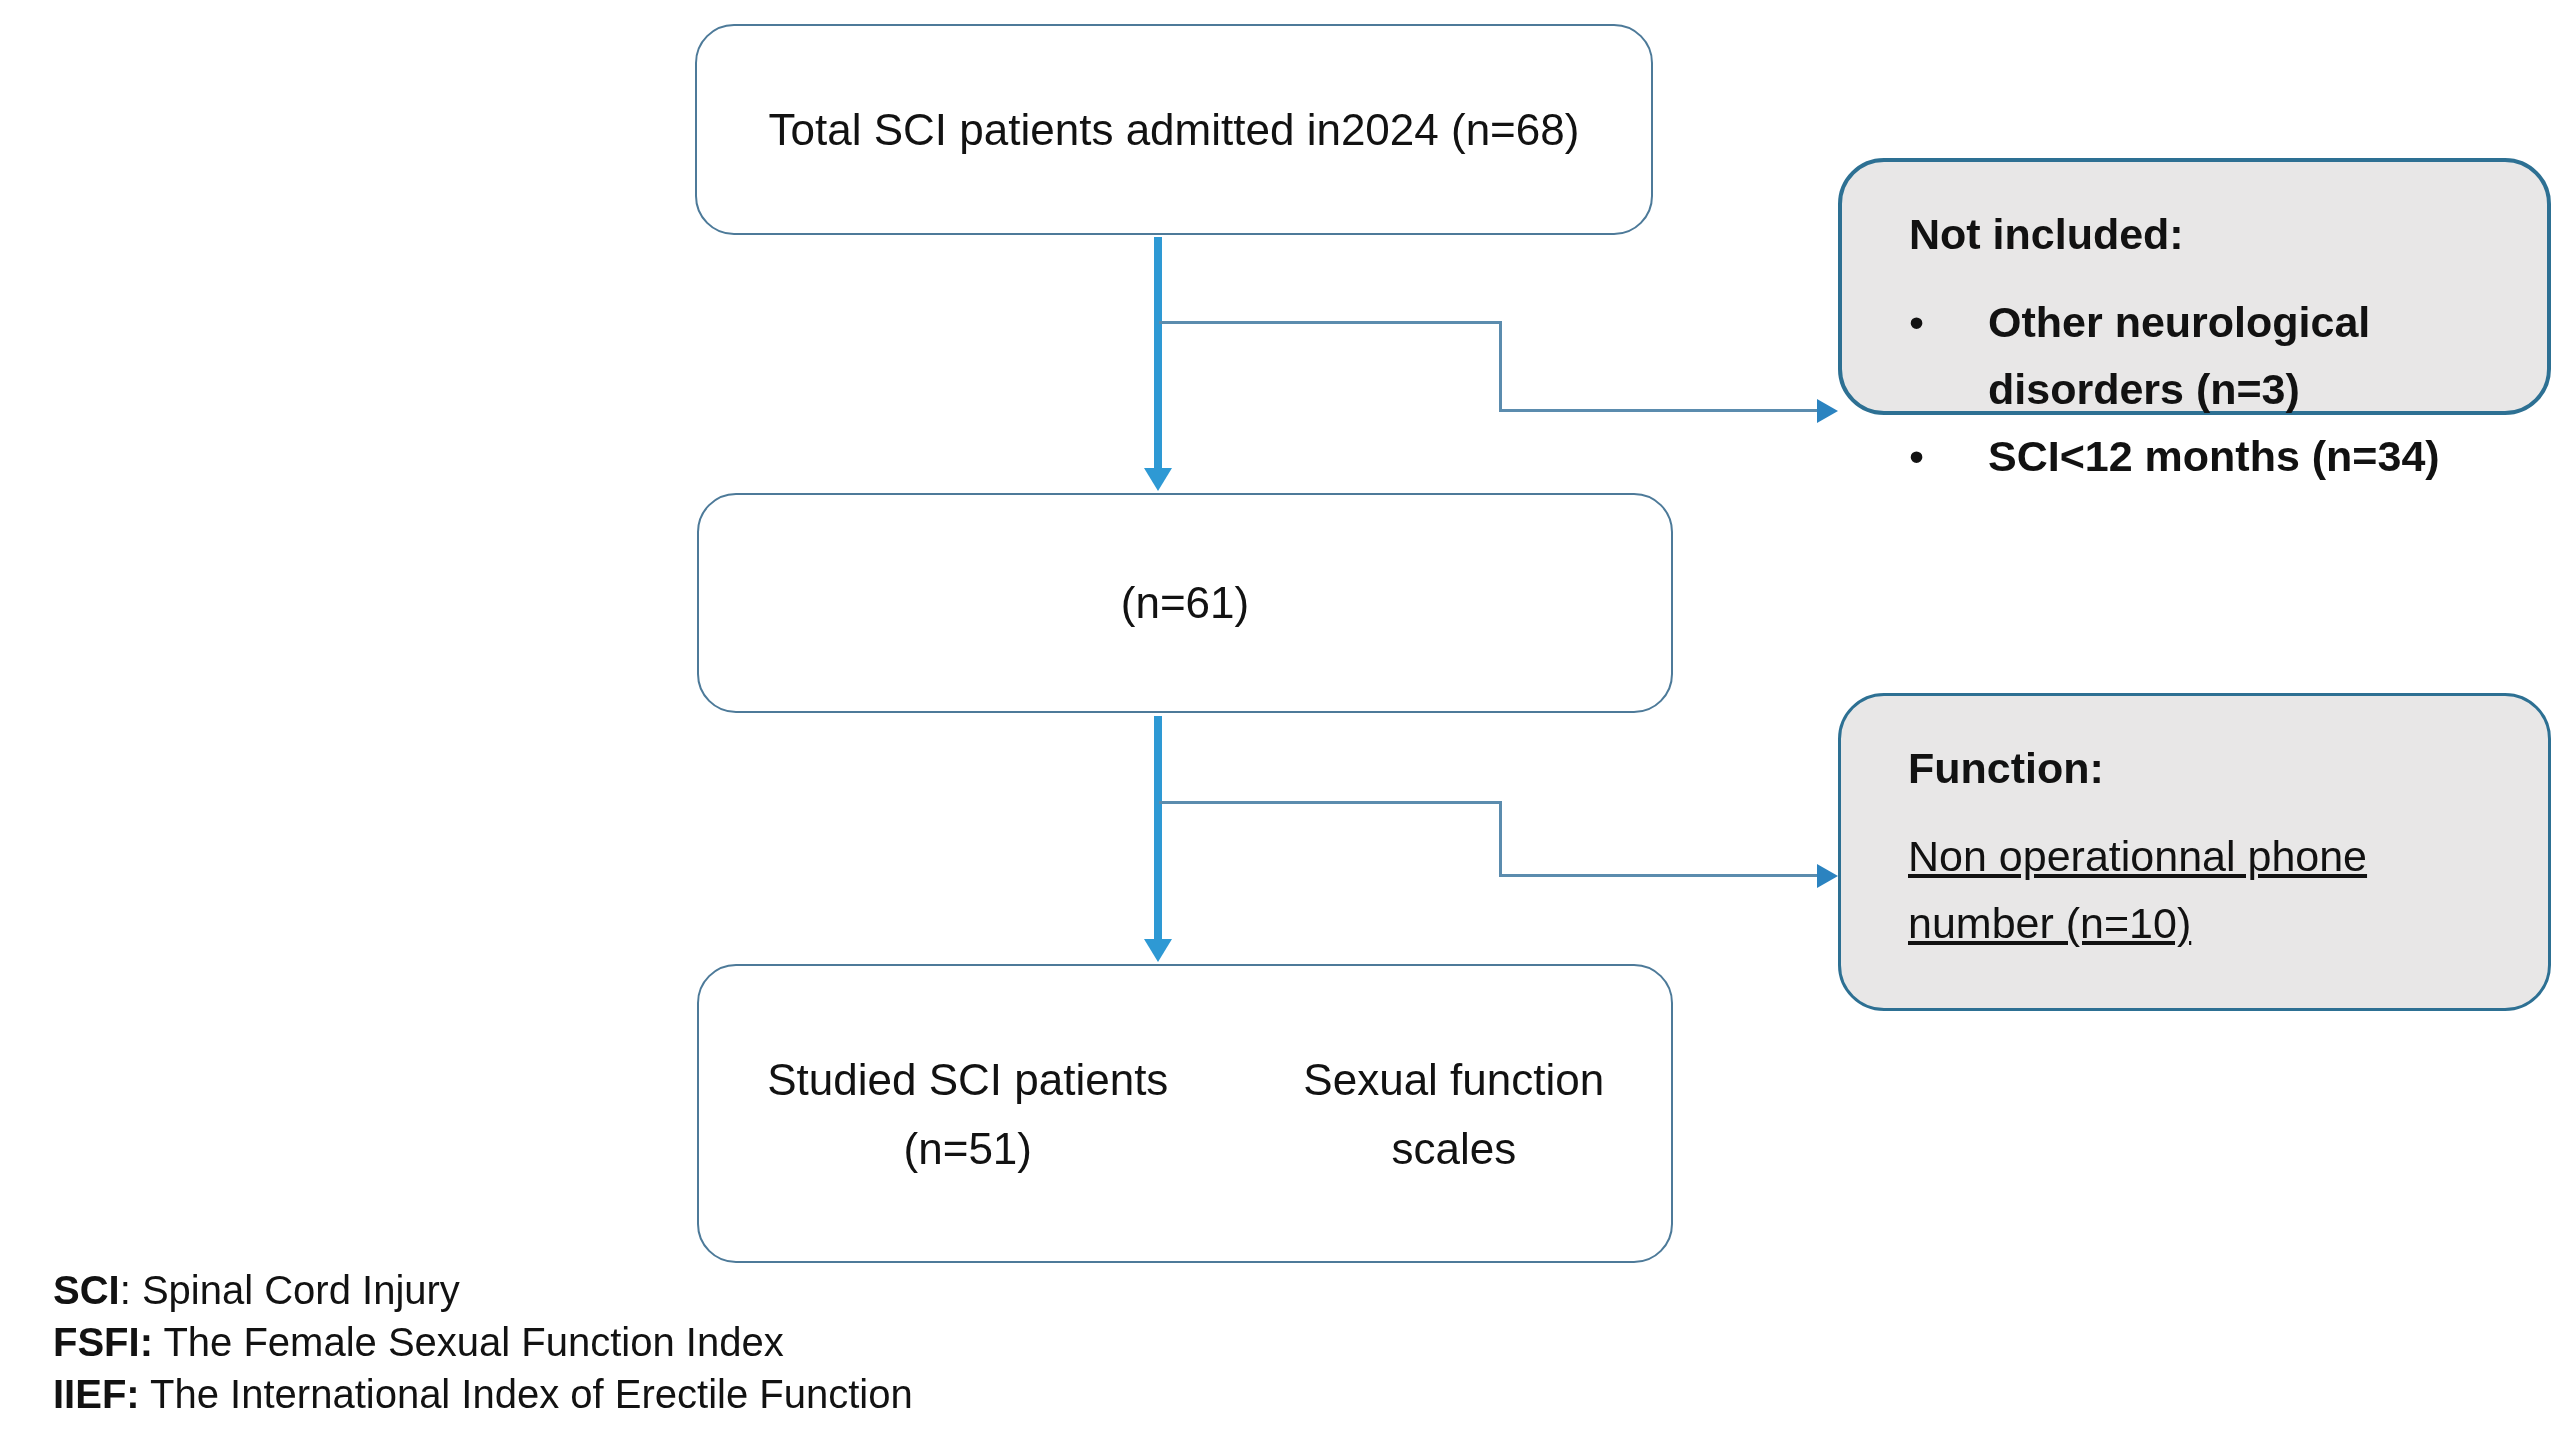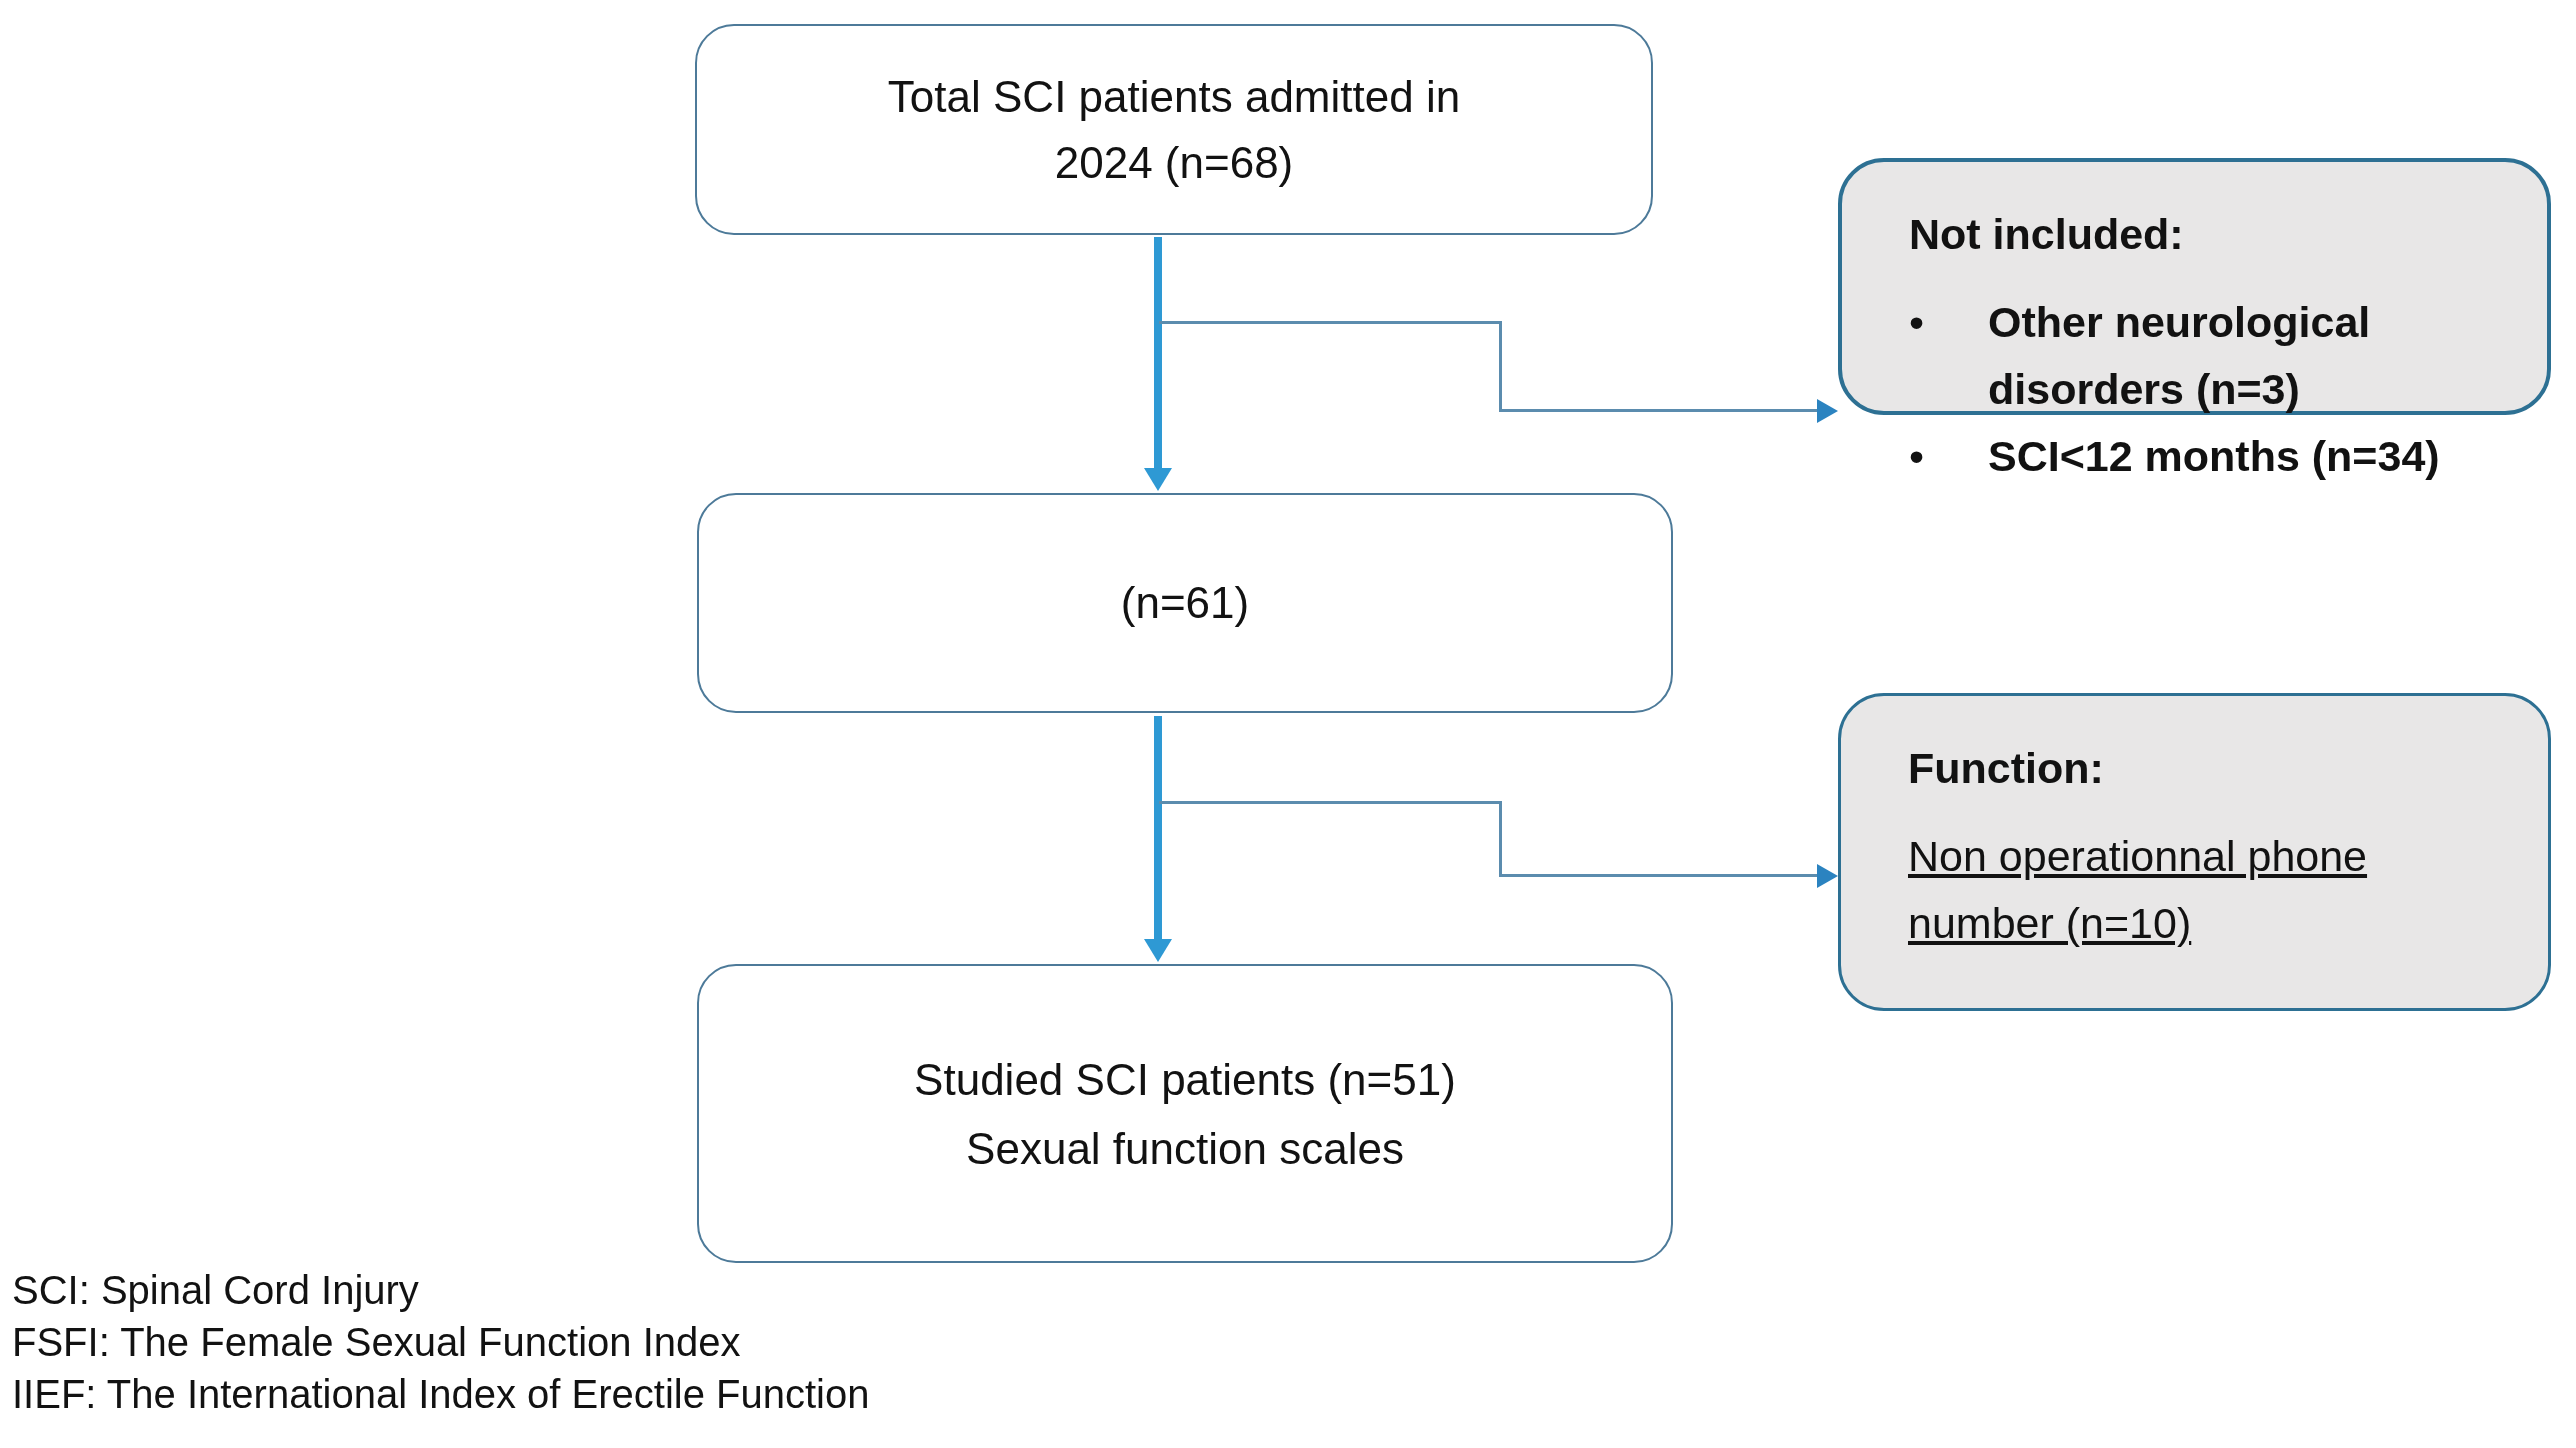--- a/index.html
+++ b/index.html
@@ -12,21 +12,21 @@
   }
   .abs { position: absolute; }
 
   
   .flow-box {
     position: absolute;
     background: #ffffff;
     border: 2.2px solid #4d7a99;
     border-radius: 39px;
     display: flex;
-    flex-direction: column;
+    flex-direction: row;
     justify-content: center;
     align-items: center;
     text-align: center;
     font-size: 44px;
     line-height: 66px;
     box-sizing: border-box;
   }
   #box-total    { left: 695px;  top: 24px;   width: 958px; height: 211px; }
   #box-selected { left: 697px;  top: 493px;  width: 976px; height: 220px; }
   #box-studied  { left: 697px;  top: 964px; width: 976px; height: 299px; line-height: 69px; }
@@ -78,21 +78,21 @@
   #conn1-v  { left: 1499px; top: 321px; width: 3px;   height: 91px; }
   #conn1-h2 { left: 1499px; top: 409px; width: 320px; height: 3px; }
   #conn1-head { left: 1817px; top: 399px; }
   #conn2-h1 { left: 1159px; top: 801px; width: 343px; height: 3px; }
   #conn2-v  { left: 1499px; top: 801px; width: 3px;   height: 76px; }
   #conn2-h2 { left: 1499px; top: 874px; width: 320px; height: 3px; }
   #conn2-head { left: 1817px; top: 864px; }
 
   
   .legend { position: absolute; left: 12px; top: 1264px; font-size: 40px; line-height: 52px; }
-  .legend-abbr { font-weight: normal; }
+  .legend-abbr { font-weight: bold; margin-left: 41px; }
 </style>
 </head>
 <body>
 
 <div class="abs" style="left:0;top:0;width:2576px;height:1449px;">
 
   <div class="flow-box" id="box-total">
     <div>Total SCI patients admitted in</div>
     <div>2024 (n=68)</div>
   </div>

